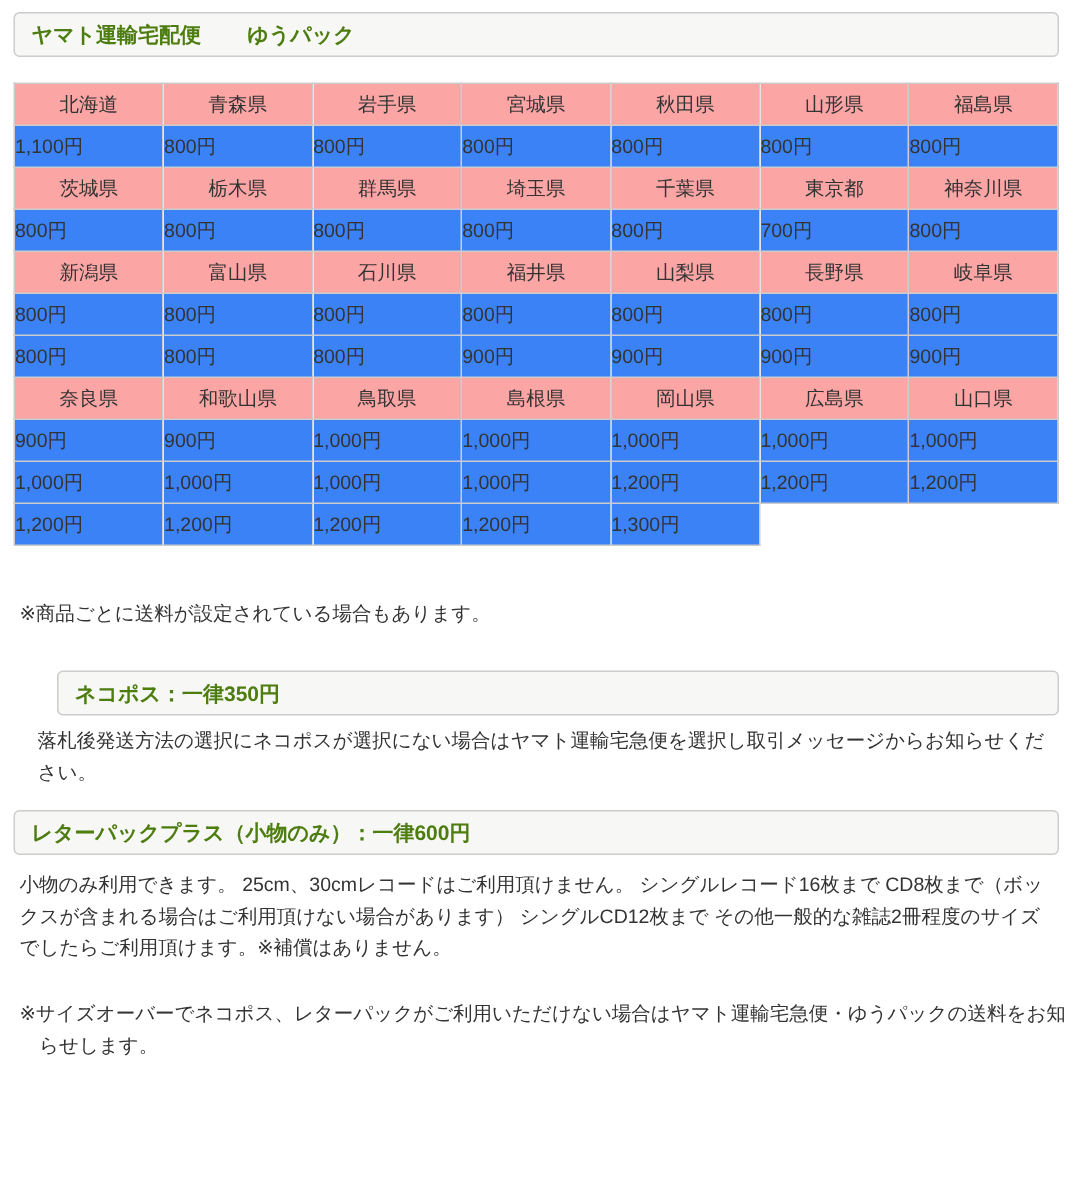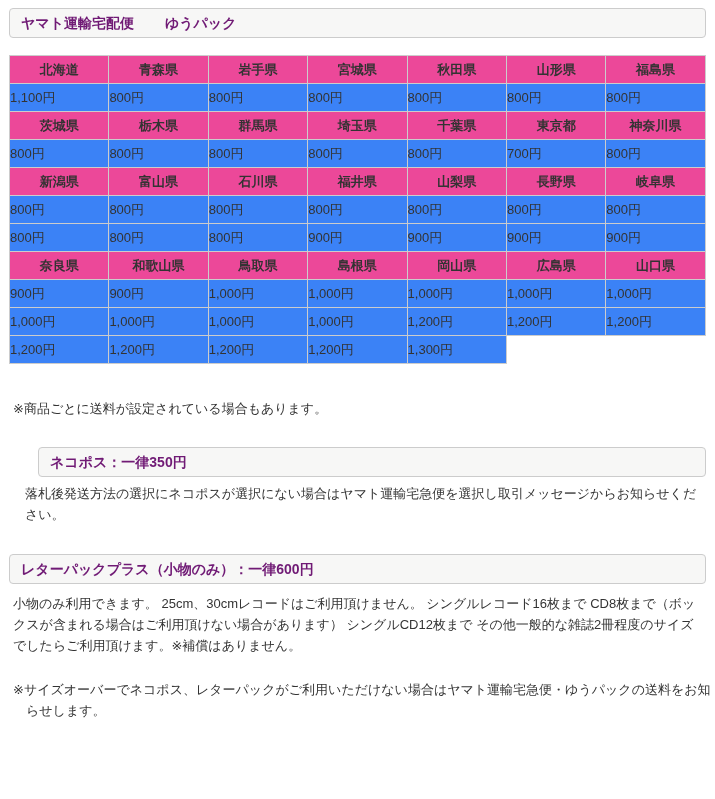--- a/index.html
+++ b/index.html
@@ -17,21 +17,21 @@
     overflow: hidden;
   }
   .section-header {
     box-sizing: border-box;
     border: 1px solid #cccccc;
     background: #f7f7f6;
     border-radius: 4px;
     padding: 6px 11px 5px 11px;
     font-size: 14px;
     font-weight: bold;
-    color: #701a75;
+    color: #4d7c0f;
     line-height: 17px;
   }
   .title-right { margin-left: 27px; }
 
   table.fee-table {
     margin-top: 17px;
     border-collapse: collapse;
     table-layout: fixed;
     width: 696px;
     font-size: 13px;
@@ -40,42 +40,42 @@
   table.fee-table th,
   table.fee-table td {
     border: 1px solid #cccccc;
     height: 28px;
     box-sizing: border-box;
     padding: 0;
     overflow: hidden;
     white-space: nowrap;
   }
   table.fee-table th {
-    background: #ec4899;
-    font-weight: bold;
+    background: #fca5a5;
+    font-weight: normal;
     text-align: center;
     color: #333333;
   }
   table.fee-table td {
     background: #3b82f6;
     text-align: left;
     padding-right: 9px;
     color: #333333;
   }
 
   .body-text {
     font-size: 13px;
     line-height: 21px;
     color: #333333;
   }
   .table-note { margin: 34px 0 0 4px; }
   .header-nekopos { margin-top: 28px; margin-left: 29px; }
   .nekopos-p1 { margin: 11px 0 0 4px; }
   .nekopos-p2 { margin: 6px 0 0 16px; }
-  .header-letterpack { margin-top: 29px; }
+  .header-letterpack { margin-top: 15px; }
   .letterpack-body { margin: 9px 0 0 4px; width: 692px; }
   .sizeover-note {
     margin: 23px 0 0 4px;
     width: 692px;
     padding-left: 1em;
     text-indent: -1em;
   }
 </style>
 </head>
 <body>

